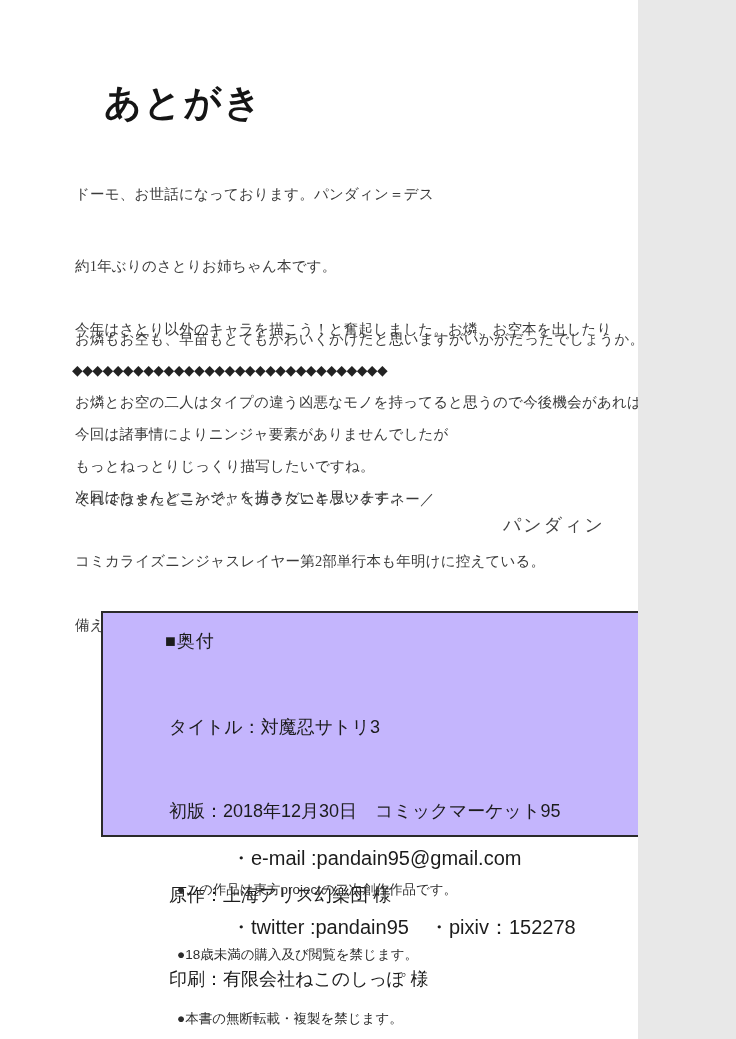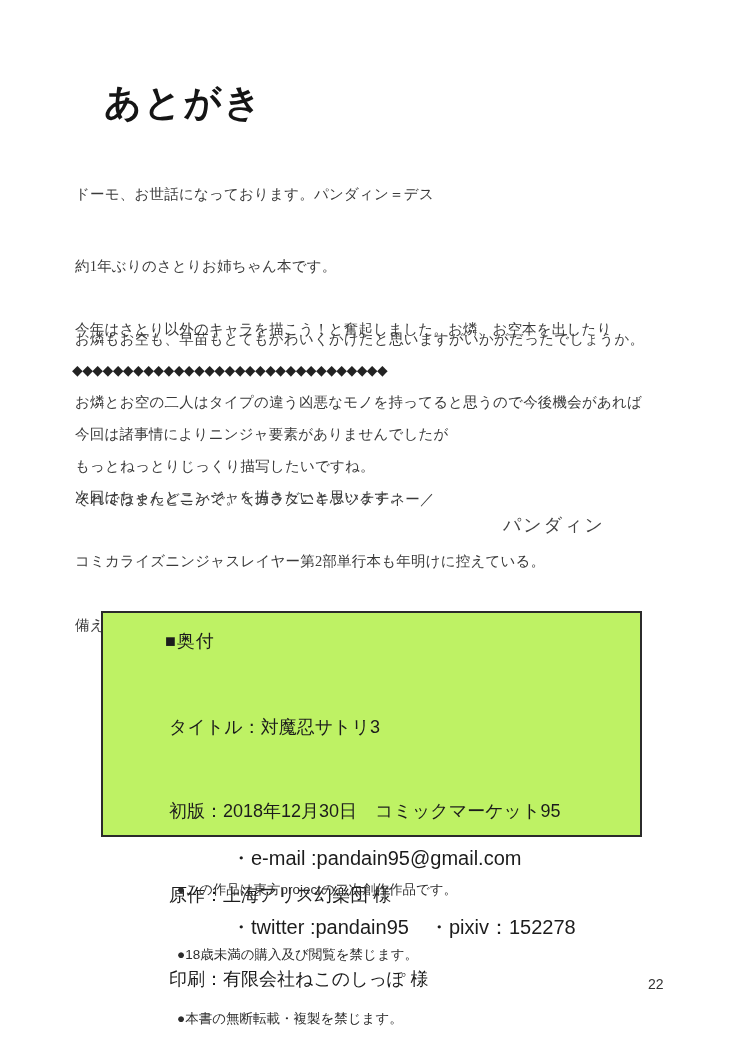--- a/index.html
+++ b/index.html
@@ -2,21 +2,21 @@
 <html><head>
 <meta charset="utf-8">
 <style>
   html, body {
     margin: 0;
     padding: 0;
     background: #e8e8e8;
   }
   .page {
     position: relative;
-    width: 736px;
+    width: 638px;
     height: 1039px;
     background: #ffffff;
     overflow: hidden;
     font-family: "Liberation Sans", sans-serif;
     color: #3a3a3a;
   }
   .title {
     position: absolute;
     left: 104px;
     top: 78px;
@@ -53,21 +53,21 @@
     letter-spacing: 2px;
     color: #444;
   }
   .colophon-box {
     position: absolute;
     left: 101px;
     top: 611px;
     width: 537px;
     height: 222px;
     border: 2px solid #2b2b2b;
-    background: #bef264;
+    background: #c4b5fd;
   }
   .colophon-heading {
     position: absolute;
     left: 62px;
     top: 16px;
     font-size: 18px;
     color: #1c1c1c;
     letter-spacing: 1px;
   }
   .colophon-rows {

